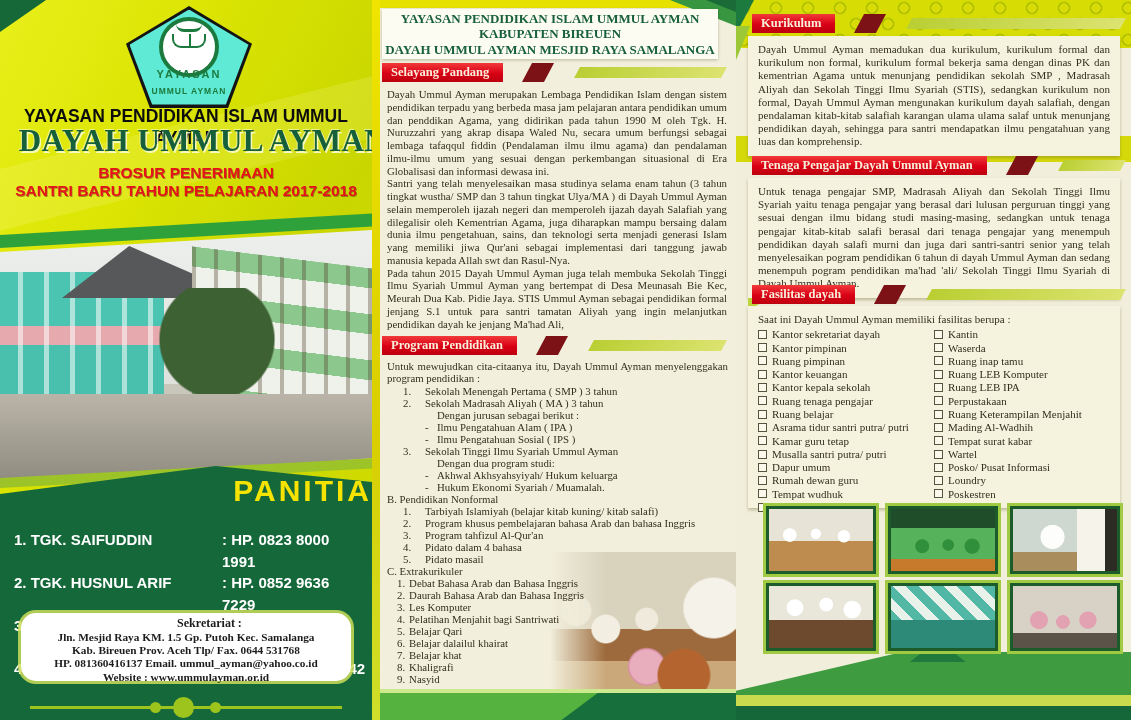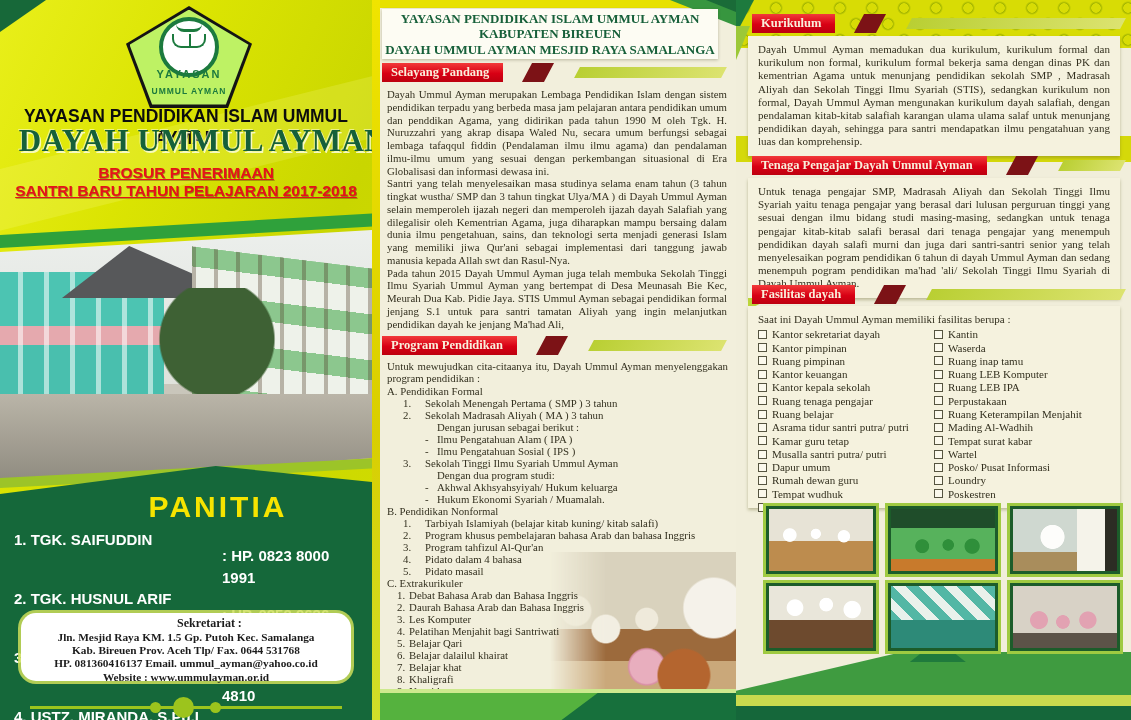--- a/index.html
+++ b/index.html
@@ -11,42 +11,42 @@
   #left { position:absolute; left:0; top:0; width:372px; height:720px;
     background:linear-gradient(115deg,#e9ef1a 0%,#dbe402 30%,#c9d600 62%,#d3de00 100%); }
   .corner-tl { position:absolute; left:0; top:0; width:46px; height:32px; background:#176839;
     clip-path:polygon(0 0,100% 0,0 100%); }
   .lp-sliver { position:absolute; left:-30px; top:120px; width:460px; height:60px;
     background:rgba(255,255,160,.18); transform:rotate(-14deg); }
   .logo-wrap { position:absolute; left:126px; top:6px; width:126px; height:102px; }
   .pent-outer { width:100%; height:100%; background:#141414;
     clip-path:polygon(50% 0,100% 37%,81% 100%,19% 100%,0 37%);
     display:flex; align-items:center; justify-content:center; }
-  .pent-inner { width:calc(100% - 7px); height:calc(100% - 7px); background:#bef264;
+  .pent-inner { width:calc(100% - 7px); height:calc(100% - 7px); background:#5eead4;
     clip-path:polygon(50% 0,100% 37%,81% 100%,19% 100%,0 37%); position:relative; }
   .logo-ring { position:absolute; left:50%; top:7px; transform:translateX(-50%);
     width:52px; height:52px; border-radius:50%; border:4px solid #1c7a3e; background:#fff; }
   .logo-arabic { position:absolute; left:50%; top:9px; transform:translateX(-50%);
     width:26px; height:10px; border-bottom:3px solid #1c7a3e; border-radius:0 0 8px 8px; }
   .logo-book { position:absolute; left:50%; top:24px; transform:translateX(-50%);
     width:30px; height:12px; border:2.5px solid #1c7a3e; border-top:none;
     border-radius:0 0 9px 9px; background:#fff; }
   .logo-book::after { content:''; position:absolute; left:50%; top:0; width:2px; height:100%; background:#1c7a3e; }
   .logo-yayasan { position:absolute; top:58px; left:0; width:100%; text-align:center;
     color:#1c7a3e; font:bold 11px "Liberation Sans",sans-serif; letter-spacing:2px; }
   .logo-ummul { position:absolute; top:76px; left:0; width:100%; text-align:center;
     color:#1c7a3e; font:bold 8.5px "Liberation Sans",sans-serif; letter-spacing:1px; }
   .org-title { position:absolute; top:106px; left:0; width:100%; text-align:center;
     font:bold 17.5px "Liberation Sans",sans-serif; color:#0d0d0d; transform:scaleY(1.05); }
   .main-title { position:absolute; top:123px; left:0; width:100%; text-align:center;
     font:bold 31px "Liberation Serif",serif; color:#15603a; letter-spacing:.5px;
     text-shadow:1.5px 1.5px 0 rgba(250,252,210,.9), -1px -1px 0 rgba(250,252,210,.6);padding-left:17px; }
   .sub1,.sub2 { position:absolute; left:0; width:100%; text-align:center;
     font:bold 15.5px "Liberation Sans",sans-serif; color:#e51219;
-    text-shadow:.8px .8px 0 rgba(90,20,20,.45);text-decoration:underline; }
+    text-shadow:.8px .8px 0 rgba(90,20,20,.45); }
   .sub1 { top:164px; } .sub2 { top:182px; }
   .campus { position:absolute; top:230px; left:0; width:372px; height:256px;
     clip-path:polygon(0 22px,100% 0,100% calc(100% - 28px),0 100%);
     background:linear-gradient(#ecefec 0%,#dfe2dc 60%,#c9c6bb 60%); overflow:hidden; }
   .c-ground { position:absolute; bottom:0; left:0; width:100%; height:36%;
     background:linear-gradient(#bab5a8,#8d897e); }
   .c-bld-left { position:absolute; left:-8px; top:42px; width:172px; height:158px;
     background:
       repeating-linear-gradient(90deg, rgba(255,255,255,.55) 0 5px, rgba(255,255,255,0) 5px 26px),
       linear-gradient(180deg,#4cc4b2 0 34%, #e5a9ae 34% 46%, #49bfae 46% 100%); }
@@ -58,26 +58,26 @@
       repeating-linear-gradient(90deg, rgba(80,60,40,.35) 0 4px, rgba(0,0,0,0) 4px 22px),
       repeating-linear-gradient(180deg,#8cc78e 0 20px,#eef2ea 20px 46px); }
   .c-tree { position:absolute; left:148px; top:58px; width:138px; height:122px;
     background:radial-gradient(ellipse at 50% 42%, #3e6134 58%, rgba(0,0,0,0) 60%); }
   .band-top { position:absolute; top:224px; left:-10px; width:400px; height:13px;
     background:#2fa13b; transform:rotate(-3.3deg); }
   .band-bot { position:absolute; top:468px; left:-10px; width:400px; height:10px;
     background:#9cc428; transform:rotate(-3deg); }
   .dark-bottom { position:absolute; top:458px; left:0; width:372px; height:262px;
     background:#15683a; clip-path:polygon(0 36px,58% 8px,100% 24px,100% 100%,0 100%); }
-  .panitia { position:absolute; top:490px; left:0; width:100%; text-align:center;
-    font:bold 30px "Liberation Sans",sans-serif; color:#f6e400; letter-spacing:3px;padding-left:32px; }
+  .panitia { position:absolute; top:474px; left:0; width:100%; text-align:right;
+    font:bold 30px "Liberation Sans",sans-serif; color:#f6e400; letter-spacing:3px; }
   .comm { position:absolute; top:529px; left:14px; right:6px; }
   .comm-row { display:flex; font:bold 15px "Liberation Sans",sans-serif; color:#fff; line-height:21.5px; }
   .comm-name { width:208px; }
-  .comm-phone { flex:1;margin-top:16px; }
+  .comm-phone { flex:1; }
   .sek-box { position:absolute; top:613px; left:21px; width:330px; height:68px;
     background:#fff; border-radius:15px; box-shadow:0 0 0 3px rgba(205,222,90,.85);
     text-align:center; color:#1c1c1c; padding-top:3px; box-sizing:border-box; }
   .sek-title { font:bold 12px "Liberation Serif",serif;margin-left:47px; }
   .sek-line { font:bold 11.3px "Liberation Serif",serif; line-height:13.2px; }
   .divider { position:absolute; top:697px; left:30px; right:30px; height:24px; }
   .divider .dv-line { position:absolute; top:9px; left:0; width:100%; height:2.5px; background:#9cc41d; }
   .dv-dot { position:absolute; border-radius:50%; background:#9cc41d; }
   .dv-dot.small-l { left:calc(50% - 36px); top:5px; width:11px; height:11px; }
   .dv-dot.big    { left:calc(50% - 13px); top:0;  width:21px; height:21px; }
@@ -312,24 +312,20 @@
     <div class="ribbon rbn-program">
       <div class="rb-red">Program Pendidikan</div>
       <div class="rb-fold"></div>
       <div class="rb-tail"></div>
     </div>
 
     <div class="program-body">
       <div class="prog-intro">Untuk mewujudkan cita-citaanya itu, Dayah Ummul Ayman menyelenggakan program pendidikan :</div>
       <div>
 
-          <div class="pl" data-ind="0">
-            <span class="m"></span>
-            <span>A. Pendidikan Formal</span>
-          </div>
 
           <div class="pl" data-ind="1">
             <span class="m">1.</span>
             <span>Sekolah Menengah Pertama  ( SMP ) 3 tahun</span>
           </div>
 
           <div class="pl" data-ind="1">
             <span class="m">2.</span>
             <span>Sekolah Madrasah Aliyah ( MA ) 3 tahun</span>
           </div>

